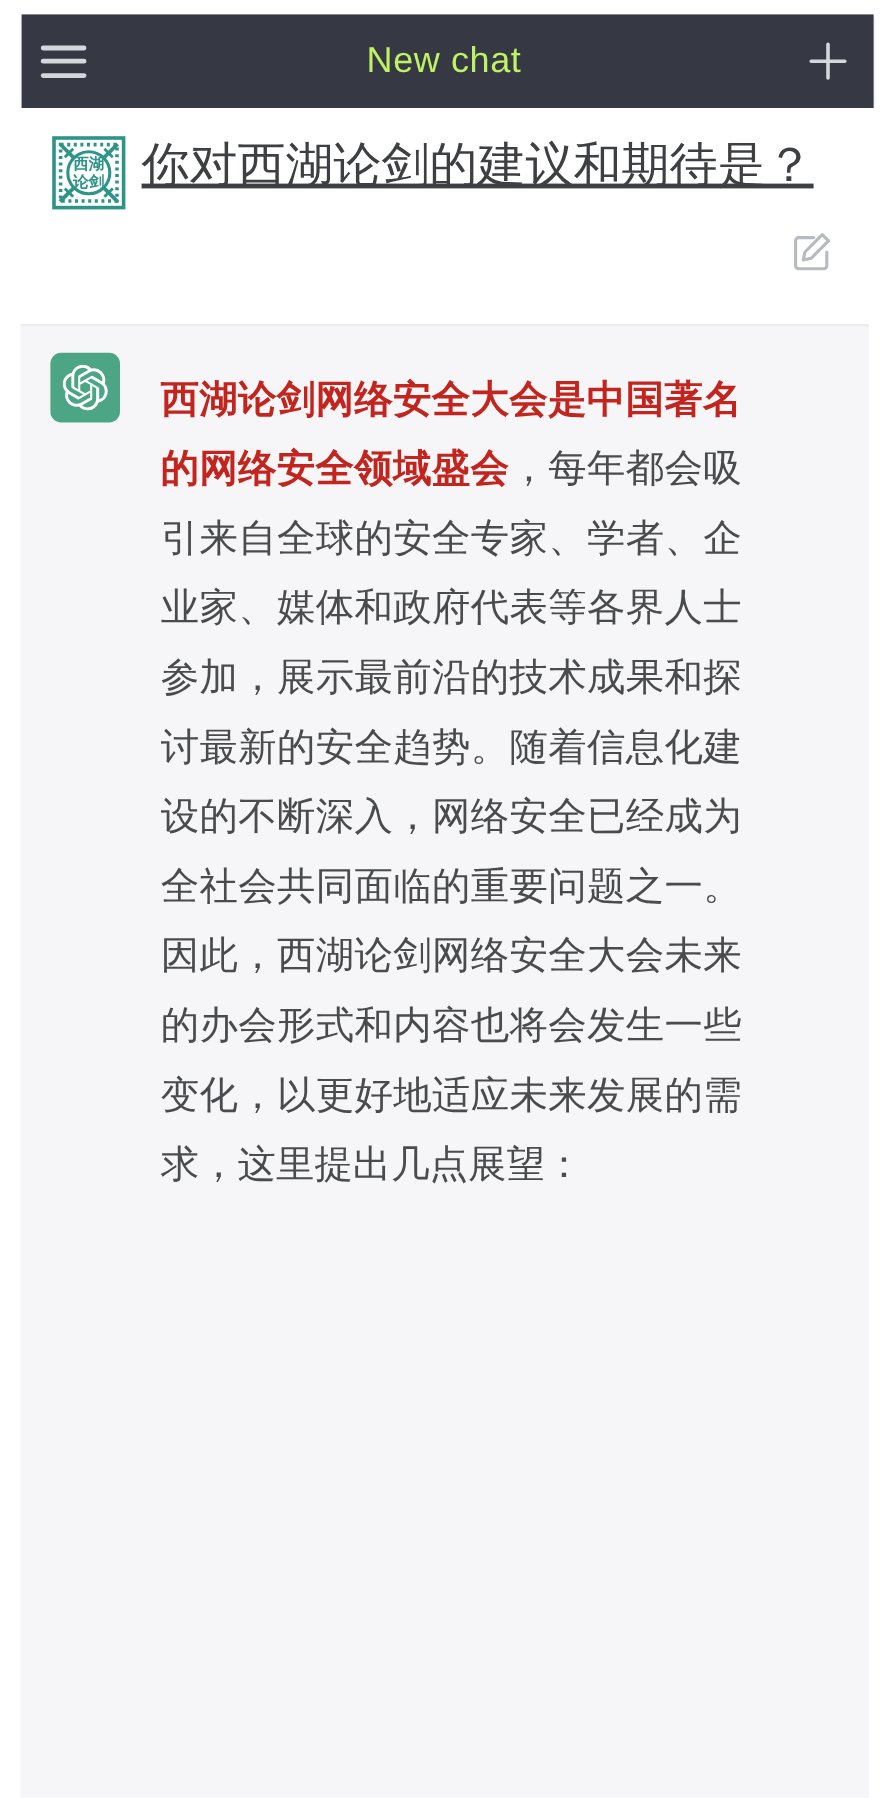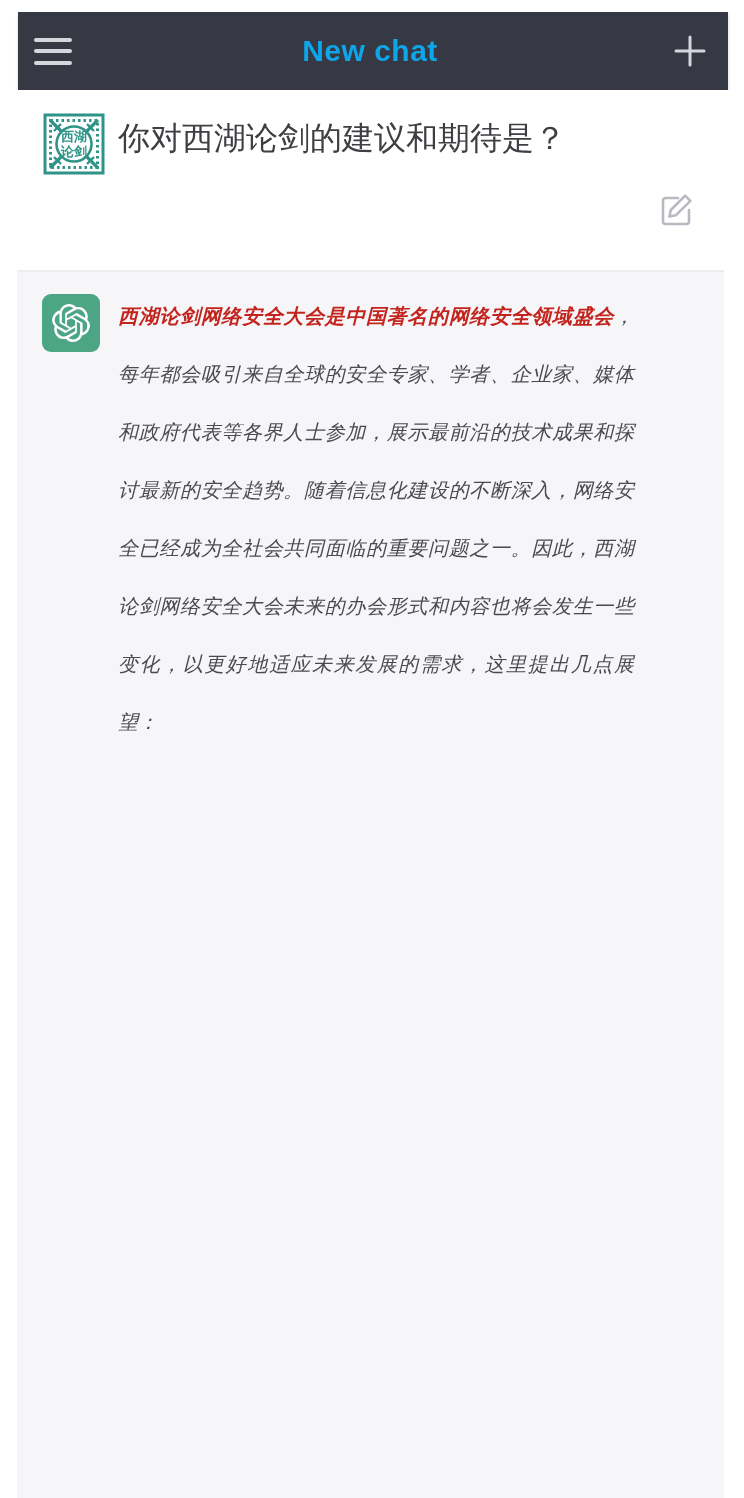--- a/index.html
+++ b/index.html
@@ -43,23 +43,23 @@
     flex-direction: column;
     justify-content: space-between;
   }
   .hamburger span {
     display: block;
     height: 4px;
     border-radius: 2px;
     background: #d6d7dc;
   }
   .topbar-title {
-    color: #0ea5e9;
+    color: #bef264;
     font-size: 30px;
-    font-weight: 700;
+    font-weight: 400;
     letter-spacing: 0.5px;
     flex: 1;
     text-align: center;
   }
   .newchat-btn {
     width: 76px;
     height: 78px;
     display: flex;
     align-items: center;
     justify-content: center;
@@ -81,23 +81,24 @@
     left: 42px;
     top: 22px;
     width: 64px;
     height: 64px;
   }
   .user-text {
     position: absolute;
     left: 118px;
     top: 24px;
     width: 560px;
-    font-size: 32px;
+    font-size: 40px;
     line-height: 48px;
     color: #3e3f43;
+    text-decoration: underline;
   }
   .edit-btn {
     position: absolute;
     left: 656px;
     top: 100px;
     width: 40px;
     height: 40px;
     cursor: pointer;
     display: flex;
     align-items: center;
@@ -127,27 +128,26 @@
     align-items: center;
     justify-content: center;
   }
   .assistant-content {
     position: absolute;
     left: 101px;
     top: 15px;
     width: 516px;
   }
   .assistant-content p {
-    margin: 0;
-    font-size: 20px;
+    margin: 16px;
+    font-size: 32px;
     line-height: 58px;
     color: #4a4b4f;
     text-align: justify;
     word-break: break-all;
-    font-style: italic;
   }
   .assistant-content p + p {
     margin-top: 40px;
   }
   .hl {
     color: #c3251e;
     font-weight: bold;
   }
 </style>
 </head>

